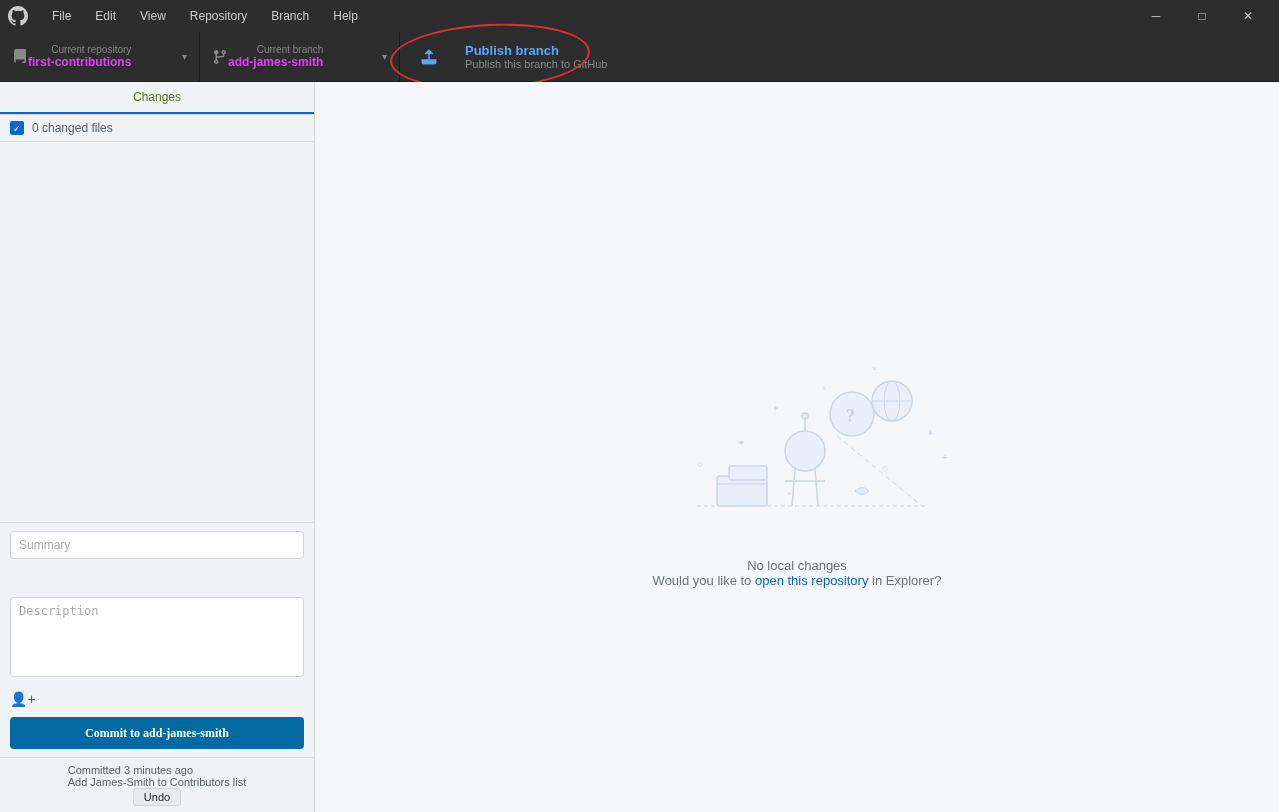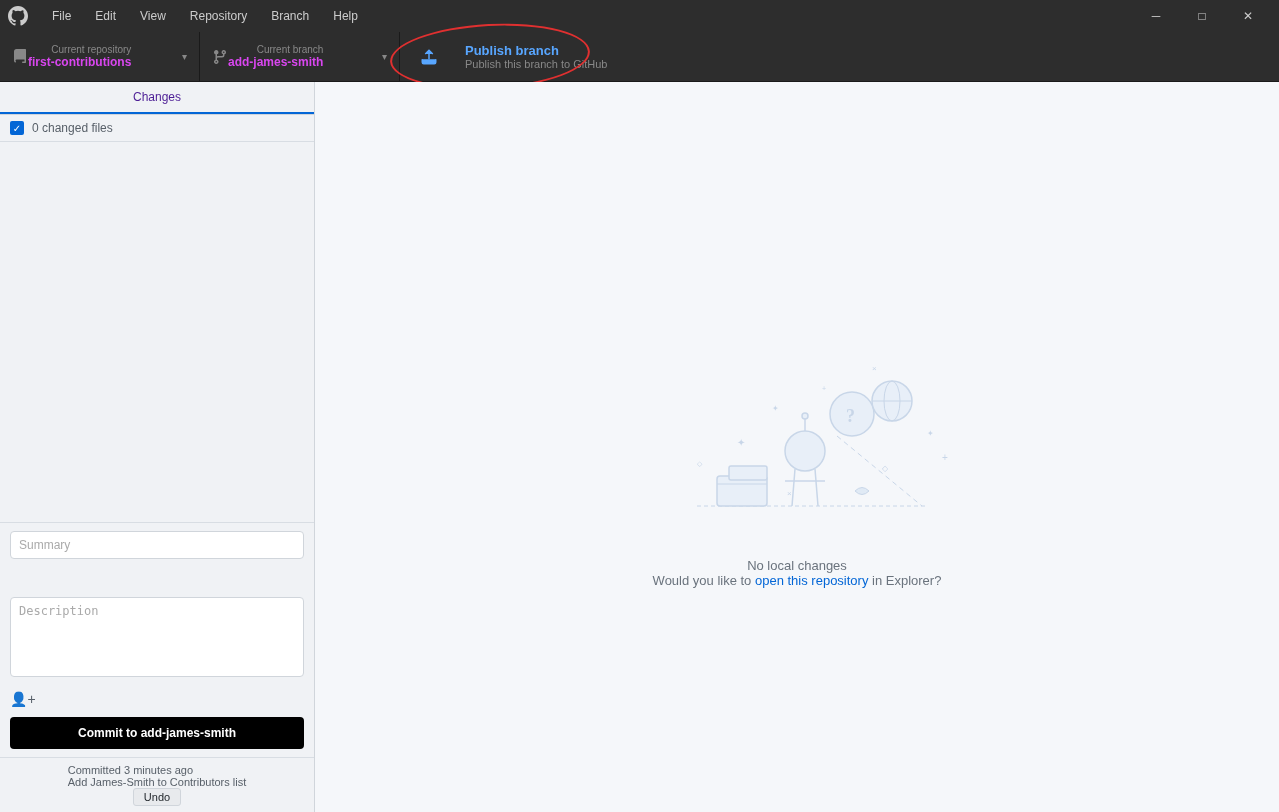--- a/index.html
+++ b/index.html
@@ -106,21 +106,21 @@
     .tab {
       flex: 1;
       padding: 8px 0;
       text-align: center;
       font-size: 12px;
       cursor: pointer;
       color: #586069;
       border-bottom: 2px solid transparent;
     }
     .tab.active {
-      color: #4c1d95;
+      color: #4d7c0f;
       border-bottom: 2px solid #0366d6;
       background: #f0f2f5;
     }
 
     
     .changed-files-row {
       display: flex;
       align-items: center;
       padding: 6px 10px;
       background: #f0f2f5;
@@ -177,27 +177,28 @@
     .commit-author-row {
       display: flex;
       align-items: center;
       padding: 4px 0;
       margin-bottom: 6px;
     }
     .author-icon { color: #586069; font-size: 14px; }
     .commit-button {
       width: 100%;
       height: 32px;
-      background: #000000;
+      background: #0369a1;
       color: white;
       border: none;
       border-radius: 4px;
       font-size: 12px;
       cursor: pointer;
       font-weight: 500;
+      font-family: Liberation Serif, serif;
     }
     .commit-button span { font-weight: 700; }
 
     
     .bottom-status {
       padding: 6px 10px;
       background: #f0f2f5;
       border-top: 1px solid #d8dde3;
       display: flex;
       align-items: center;

